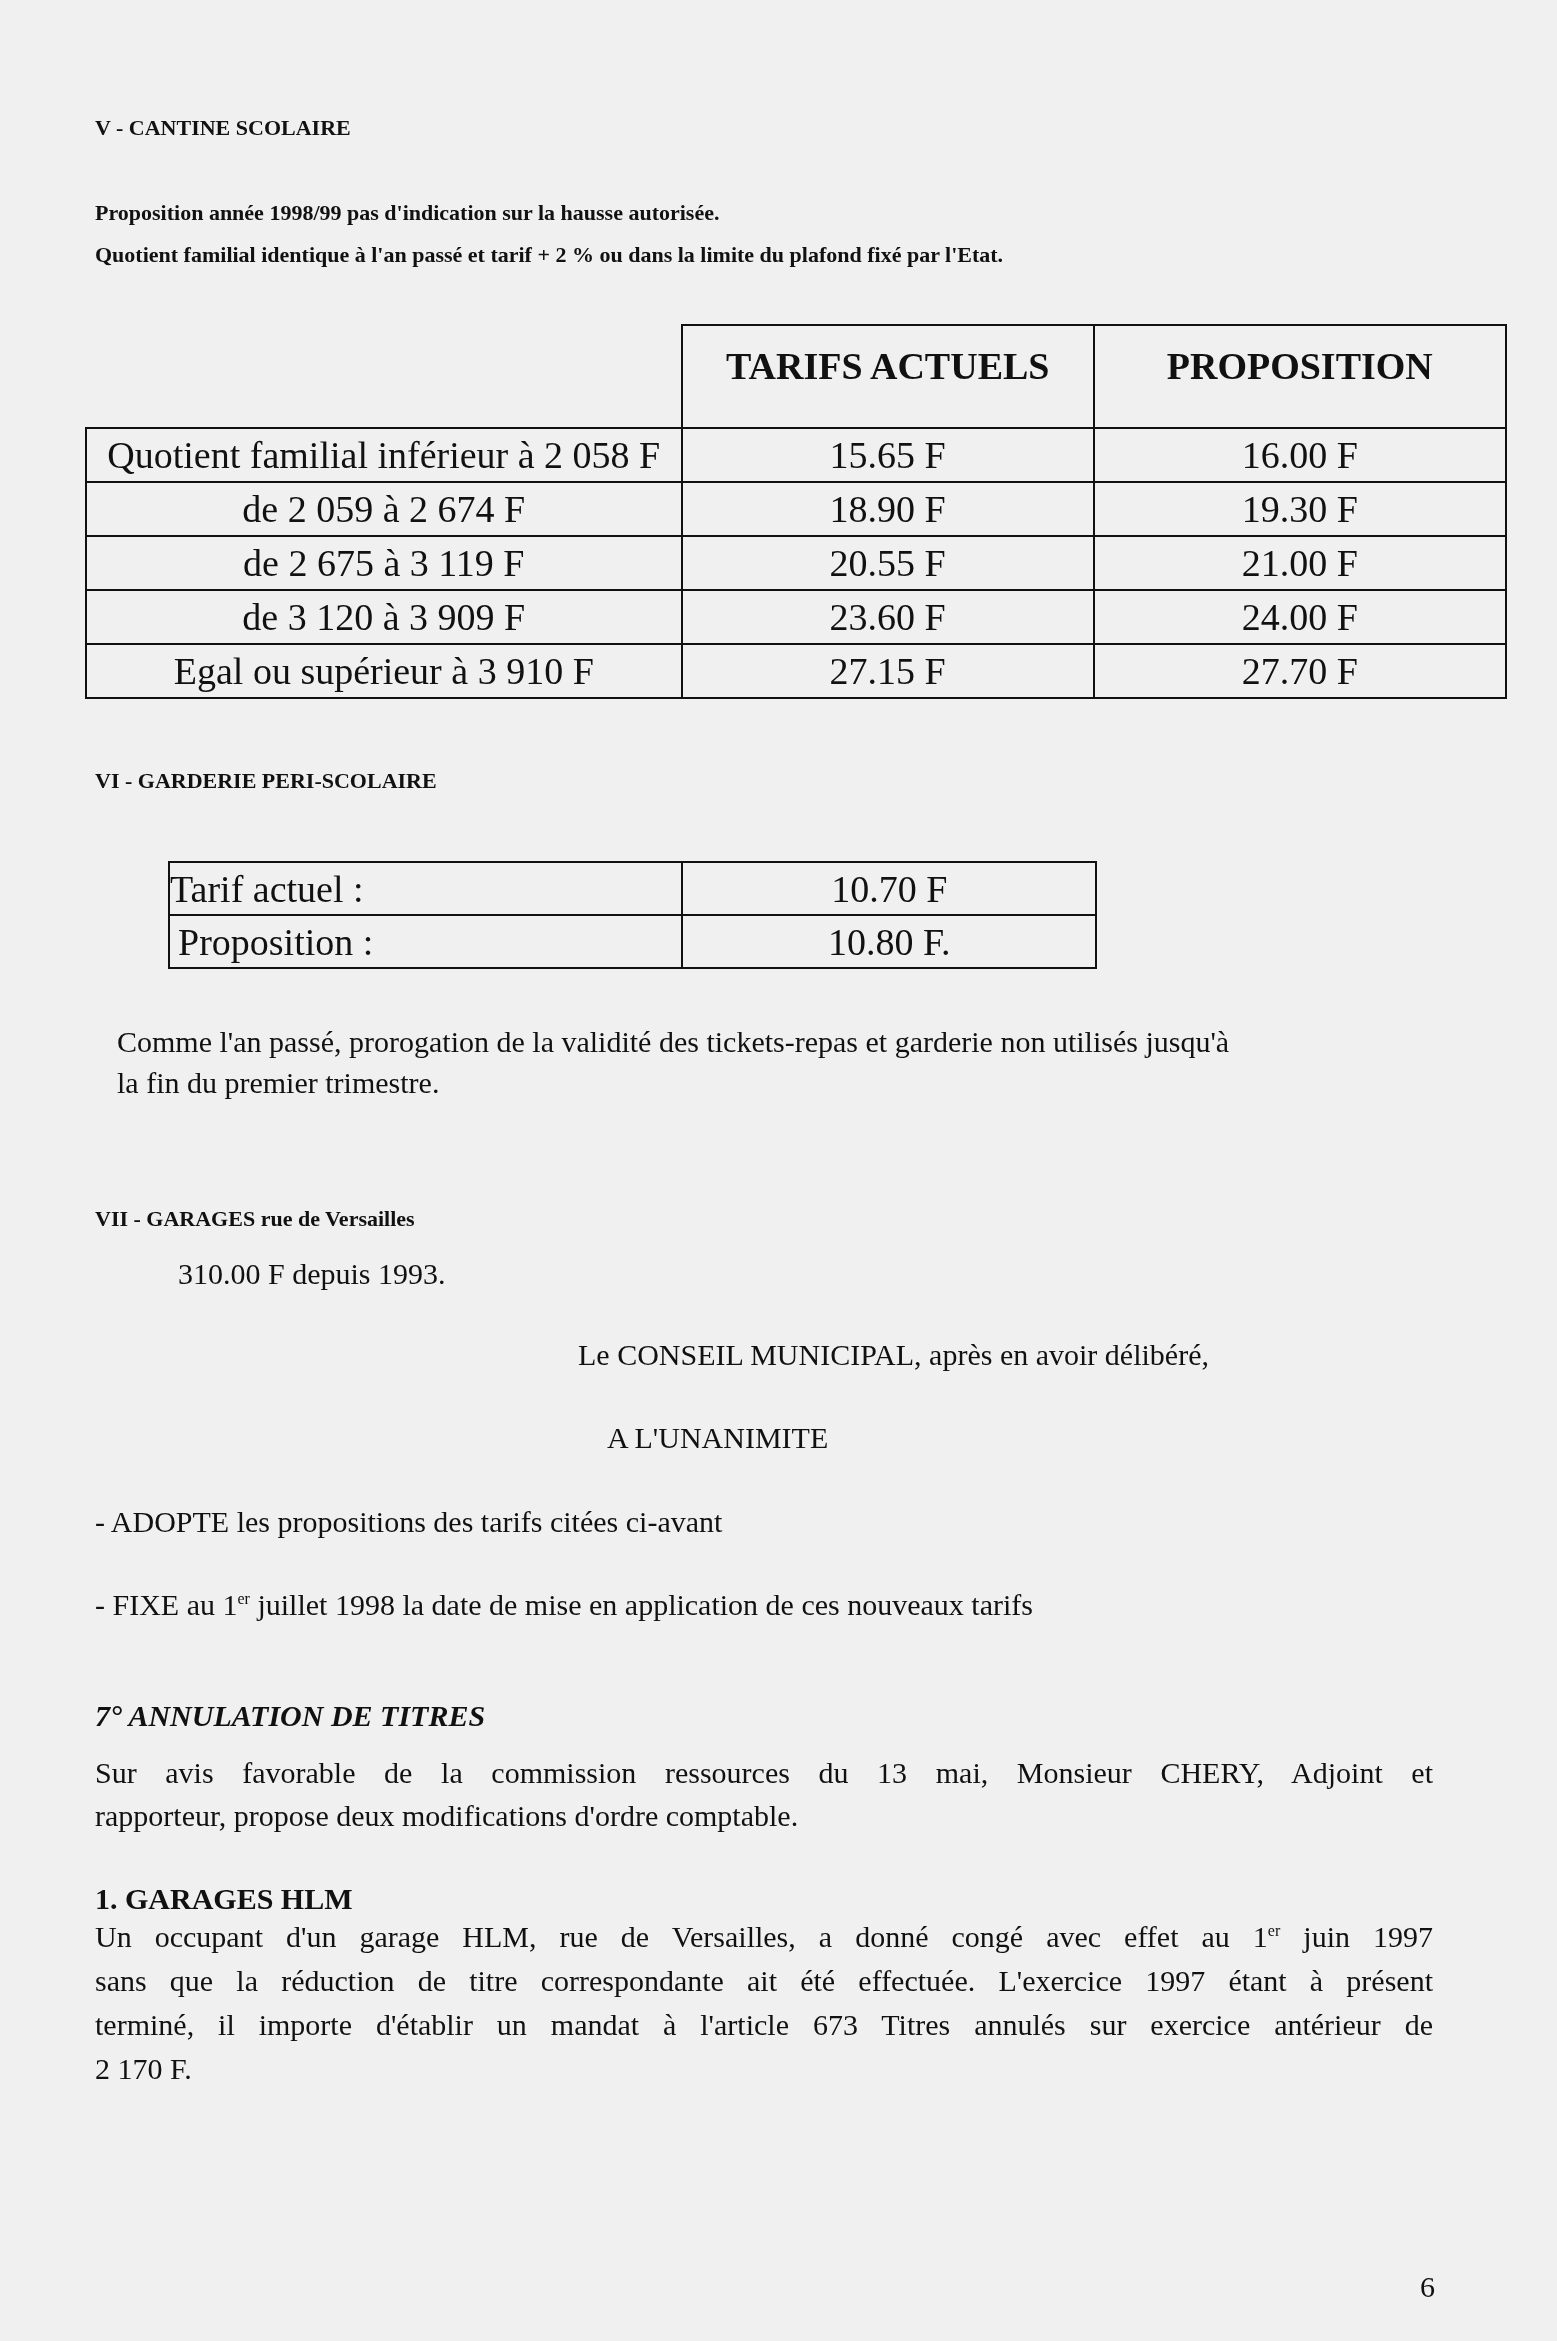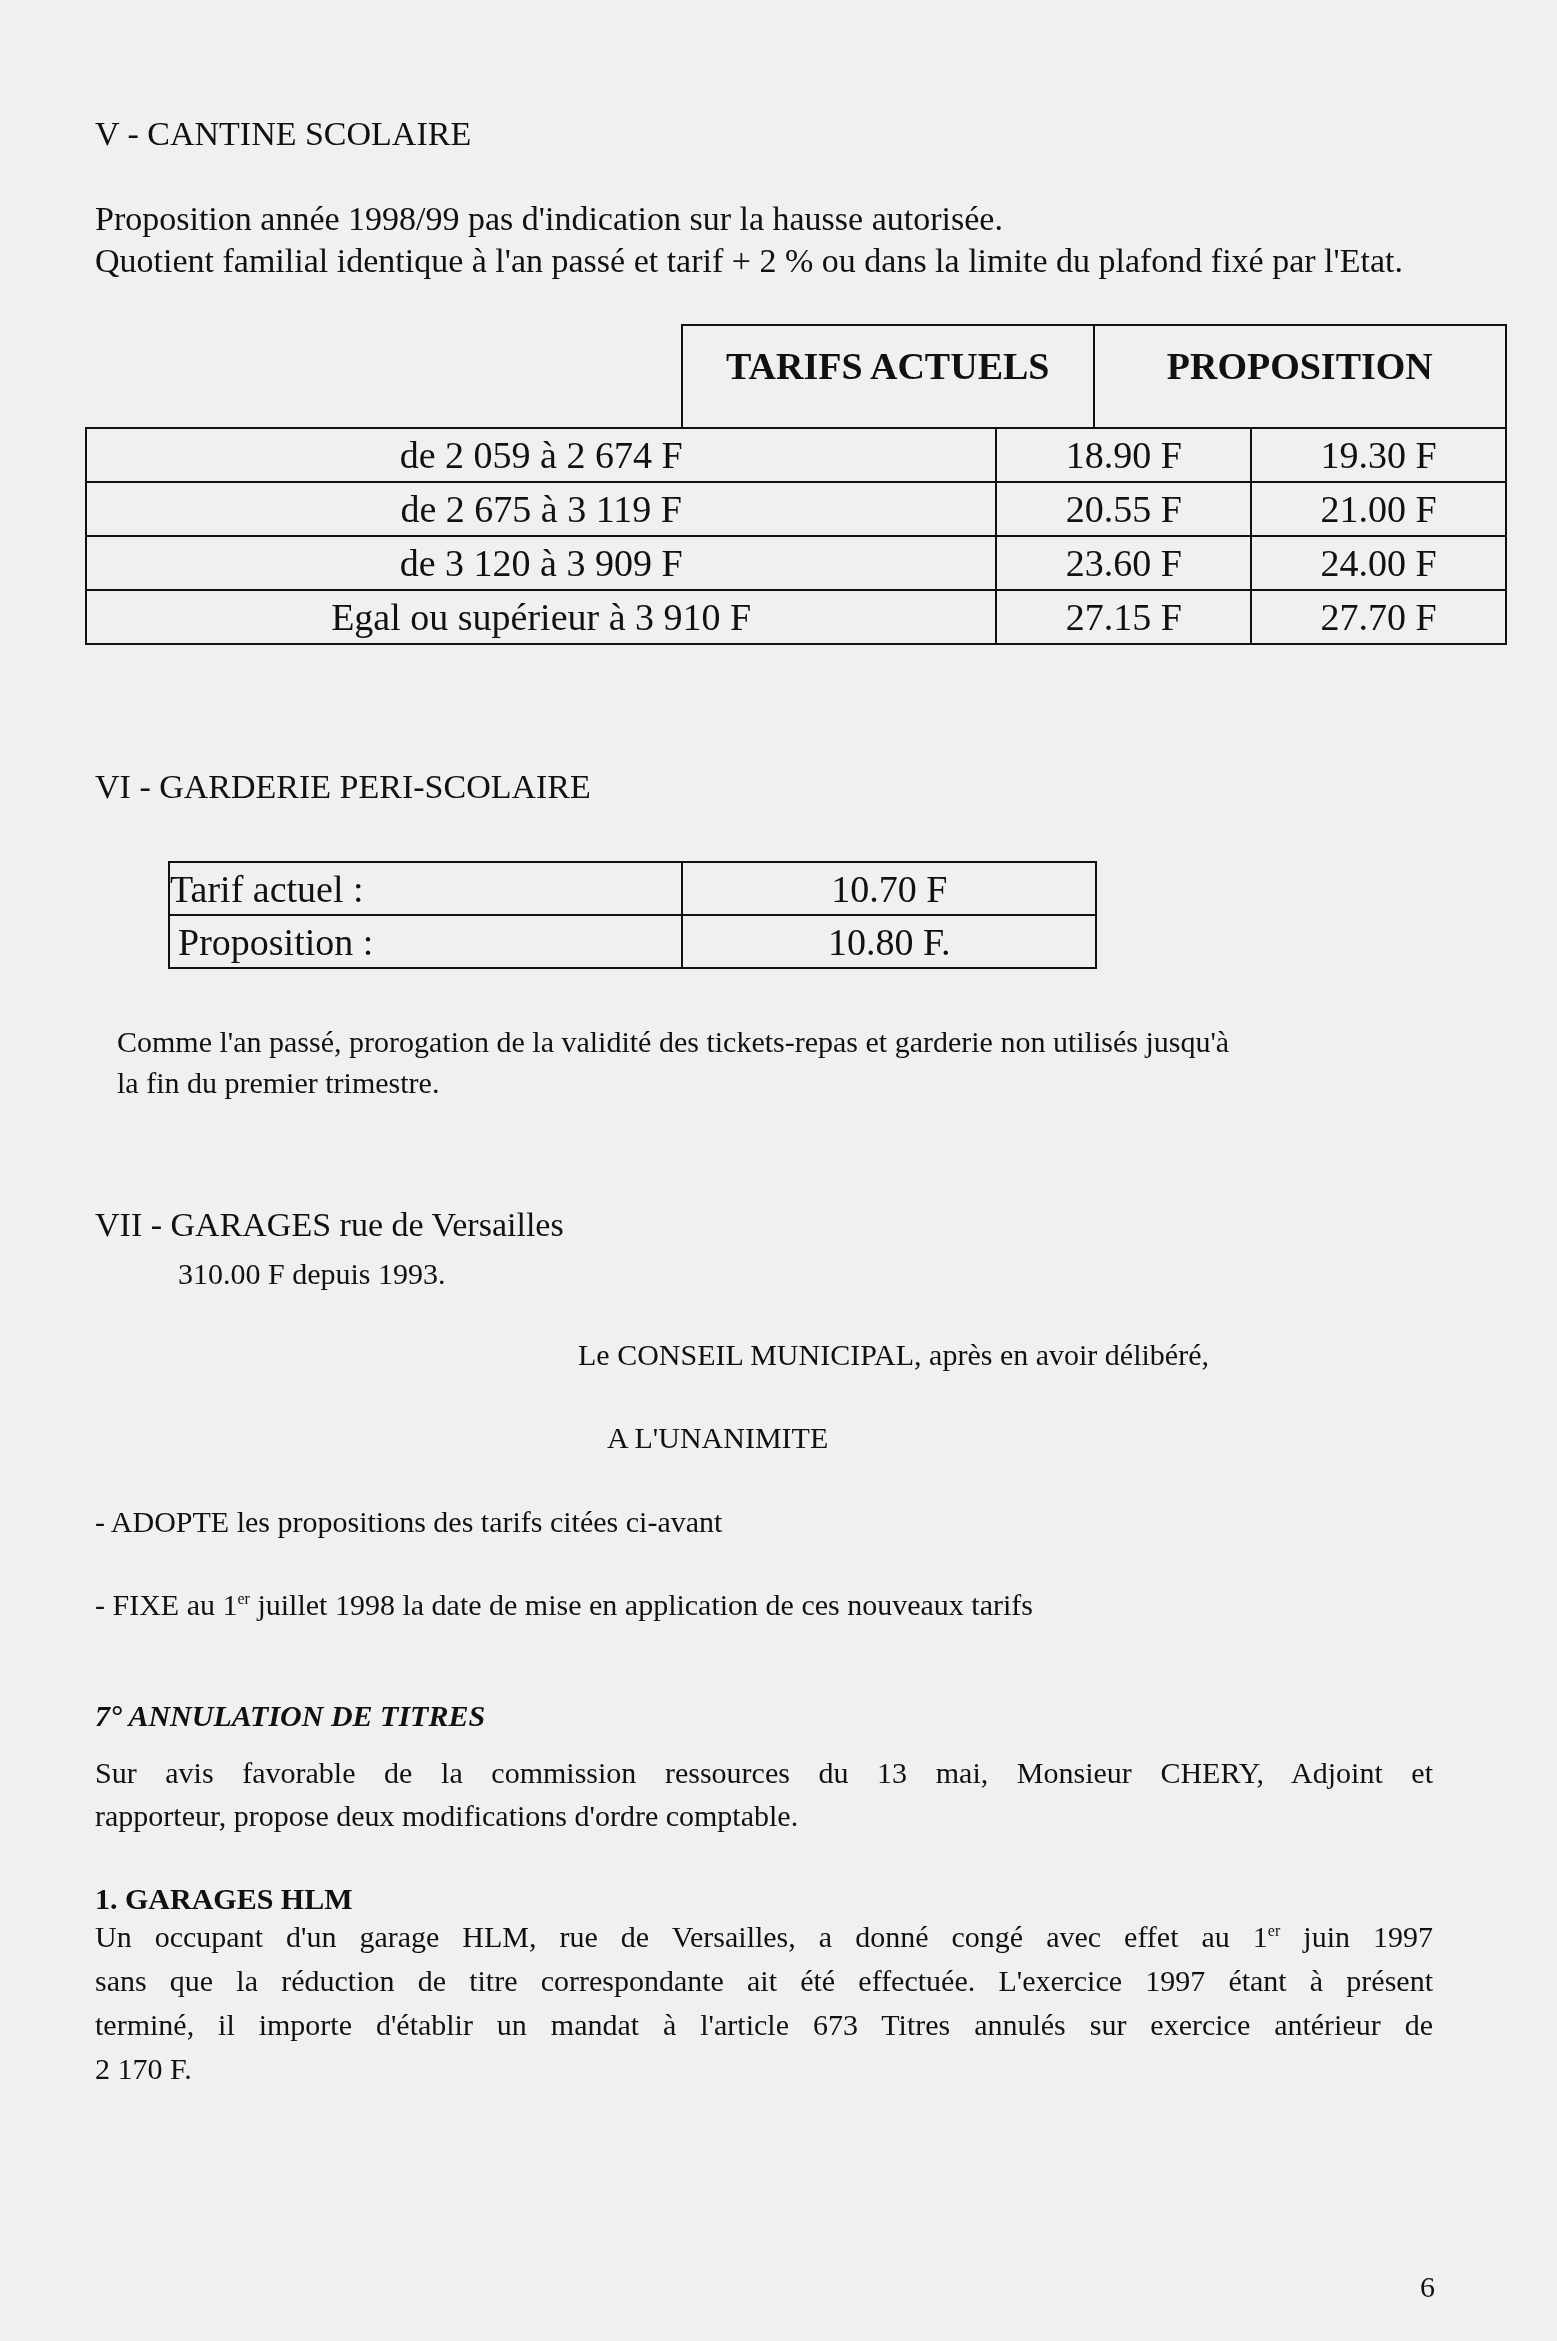--- a/index.html
+++ b/index.html
@@ -1,19 +1,19 @@
 <!DOCTYPE html>
 <html><head>
 <meta charset="utf-8">
 <style>
   html, body { margin:0; padding:0; }
   body { width:1557px; height:2341px; background:#f0f0f0; position:relative; overflow:hidden;
          font-family:"Liberation Serif", "DejaVu Serif", serif; color:#111; }
   .abs { position:absolute; white-space:nowrap; }
-  .h { font-weight:normal; font-size:34px; }
+  .h { font-weight:bold; font-size:22px; }
   .b { font-size:30px; }
   .bold { font-weight:bold; }
   .it { font-style:italic;margin-top:27px; }
   table { position:absolute; border-collapse:collapse; font-size:38px; }
   td { border:2px solid #111; text-align:center; padding:0; }
   sup { font-size:16px; vertical-align:top; position:relative; top:2px; }
   .just { white-space:normal; text-align:justify; text-align-last:justify; }
 </style>
 </head>
 <body>
@@ -25,20 +25,25 @@
 <table style="left:681px;top:324px;width:826px;">
   <tbody>
       <tr style="height:103px;">
     <td class="bold" style="width:412px;vertical-align:top;padding-top:18px;">TARIFS ACTUELS</td>
     <td class="bold" style="width:412px;vertical-align:top;padding-top:18px;">PROPOSITION</td>
   </tr>
 </tbody>
   </table>
 <table style="left:85px;top:427px;width:1422px;">
   <tbody>
+      <tr style="height:54px;">
+    <td style="width:596px;">Quotient familial inférieur à 2 058 F</td>
+    <td style="width:412px;">15.65 F</td>
+    <td style="width:412px;">16.00 F</td>
+  </tr>
   <tr style="height:54px;">
     <td>de 2 059 à 2 674 F</td>
     <td>18.90 F</td>
     <td>19.30 F</td>
   </tr>
   <tr style="height:54px;">
     <td>de 2 675 à 3 119 F</td>
     <td>20.55 F</td>
     <td>21.00 F</td>
   </tr>

